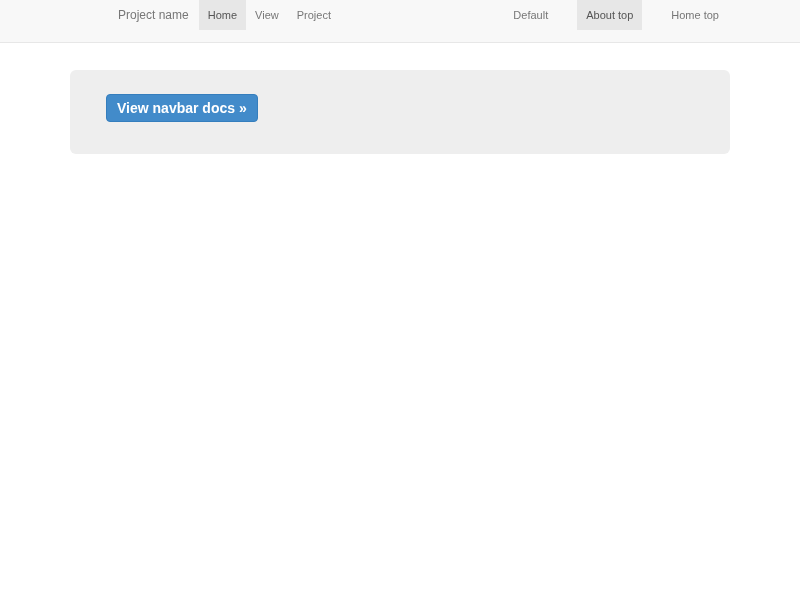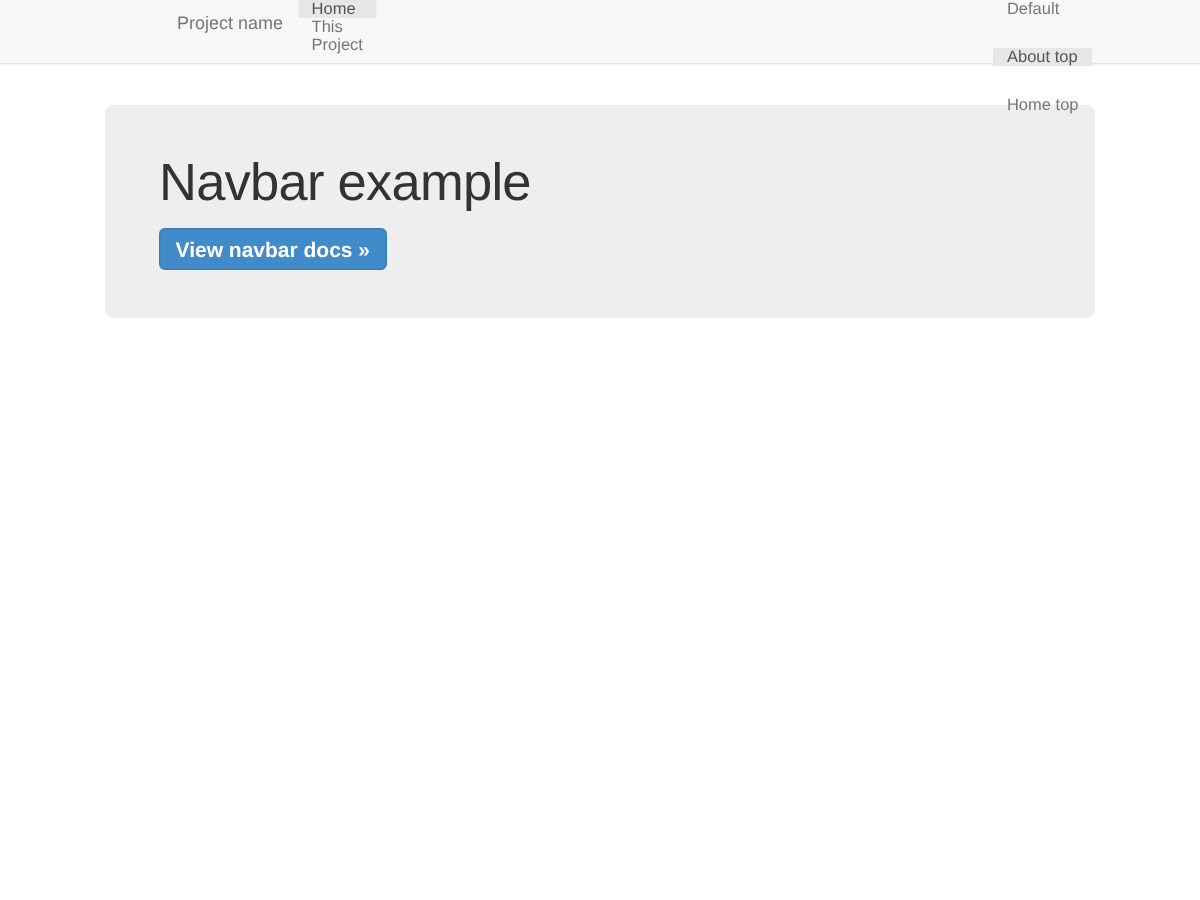--- a/index.html
+++ b/index.html
@@ -37,21 +37,20 @@
     margin-right: 10px;
     white-space: nowrap;
     cursor: pointer;
   }
   ul.nav {
     display: flex;
     align-items: stretch;
     list-style: none;
     margin: 0;
     padding: 0;
-    flex-direction: column;
   }
   ul.nav.nav-right { margin-left: auto; gap: 20px; }
   ul.nav li {
     display: flex;
     align-items: center;
     padding: 0 9px;
     font-size: 11px;
     color: var(--navbar_link, #777777);
     cursor: pointer;
     white-space: nowrap;
@@ -112,21 +111,21 @@
 
 <nav class="navbar">
   <div class="navbar-inner">
     <a class="brand">Project name</a>
 
     <ul class="nav nav-left">
       <li class="active">
         <span>Home</span>
       </li>
       <li>
-        <span>This</span>
+        <span>View</span>
       </li>
       <li>
         <span>Project</span>
       </li>
     </ul>
 
     <ul class="nav nav-right">
       <li>
         <span>Default</span>
       </li>
@@ -135,16 +134,15 @@
       </li>
       <li>
         <span>Home top</span>
       </li>
     </ul>
   </div>
 </nav>
 
 <div class="container">
   <div class="jumbotron">
-    <h1>Navbar example</h1>
     <a class="btn-primary">View navbar docs »</a>
   </div>
 </div>
 
 </body></html>

